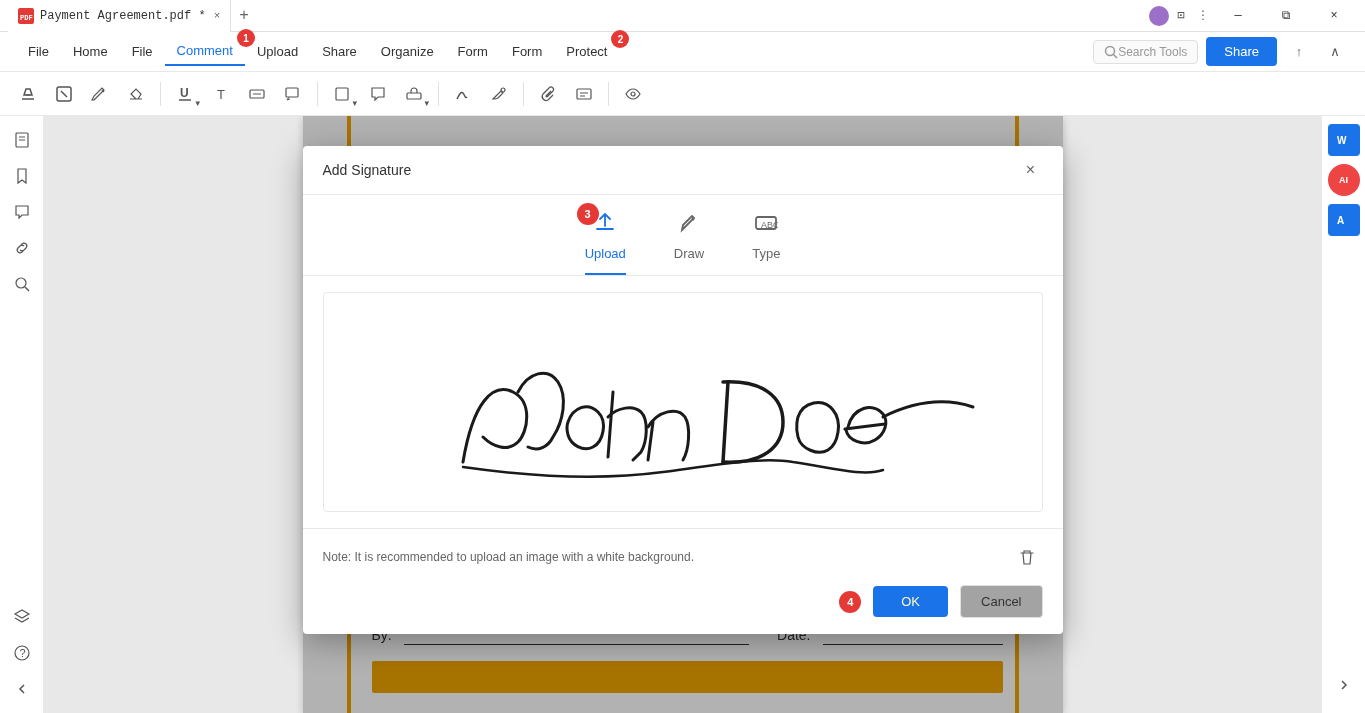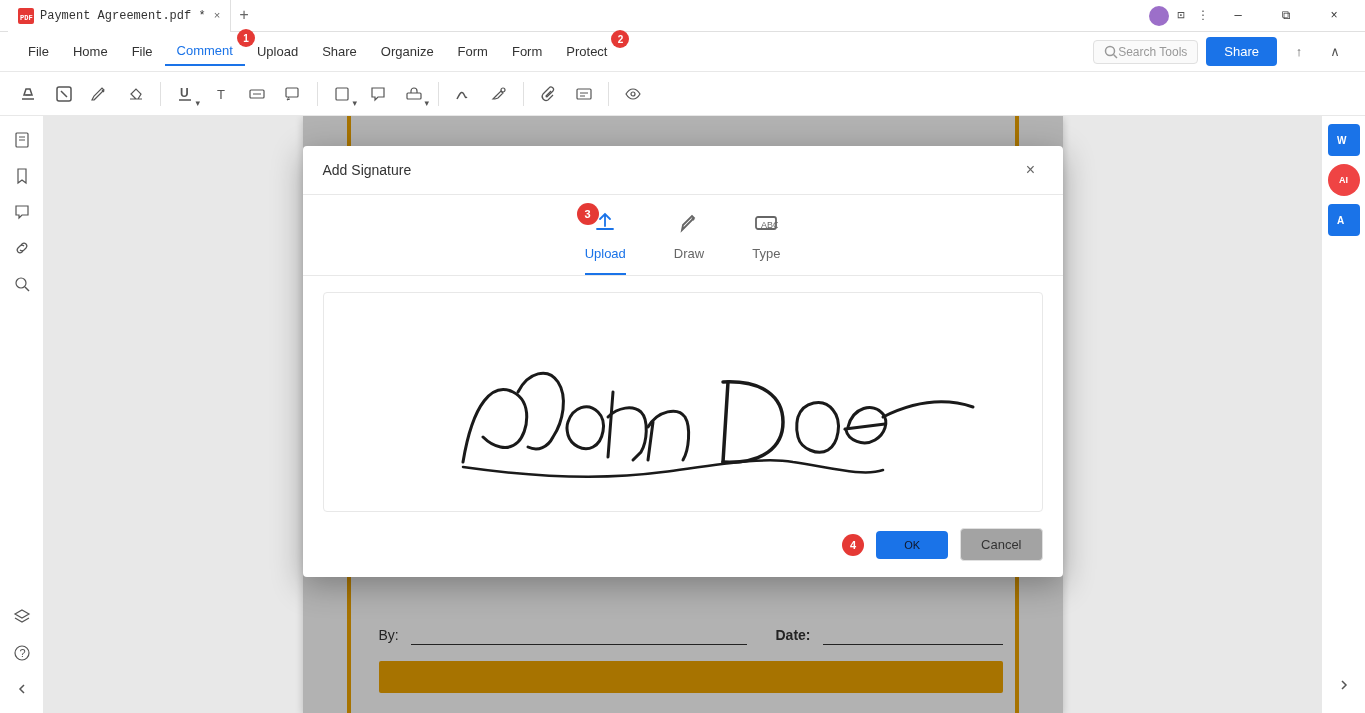--- a/index.html
+++ b/index.html
@@ -128,22 +128,22 @@
     .dialog-footer {
       padding: 12px 20px; border-top: 1px solid #e8e8e8;
       display: flex; align-items: center; justify-content: space-between;
     }
     .dialog-note { font-size: 12px; color: #666; }
     .trash-btn {
       width: 32px; height: 32px; display: flex; align-items: center; justify-content: center;
       cursor: pointer; color: #666; font-size: 14px; border-radius: 4px;
     }
     .btn-ok {
-      background: #1a73e8; color: #0f172a; border: none; border-radius: 4px;
-      padding: 8px 28px; font-size: 11px; cursor: pointer; font-weight: 500;
+      background: #1a73e8; color: #fef9c3; border: none; border-radius: 4px;
+      padding: 8px 28px; font-size: 13px; cursor: pointer; font-weight: 500;
     }
     .btn-cancel {
       background: #a3a3a3; color: #333; border: 1px solid #e0e0e0; border-radius: 4px;
       padding: 8px 20px; font-size: 13px; cursor: pointer;
     }
 
     
     .badge-circle {
       width: 22px; height: 22px; background: #e53935; color: #fff;
       border-radius: 50%; font-size: 11px; font-weight: bold;
@@ -441,34 +441,44 @@
 
               <path d="M 465 125 C 470 105, 490 100, 500 112 C 506 120, 502 132, 492 138 C 480 145, 465 138, 463 128" stroke="#1a1a1a" stroke-width="3" fill="none" stroke-linecap="round"></path>
               <path d="M 462 127 L 502 122" stroke="#1a1a1a" stroke-width="3" fill="none" stroke-linecap="round"></path>
 
               <path d="M 500 115 C 530 100, 560 95, 590 105" stroke="#1a1a1a" stroke-width="3" fill="none" stroke-linecap="round"></path>
 
               <path d="M 80 165 C 150 175, 220 178, 280 170 C 340 162, 380 155, 410 160 C 445 165, 480 175, 500 168" stroke="#1a1a1a" stroke-width="2.5" fill="none" stroke-linecap="round"></path>
             </svg>
           </div>
 
+          <div class="dialog-footer">
+            <span class="dialog-note">Note: It is recommended to upload an image with a white background.</span>
+            <div style="display:flex;align-items:center;gap:12px;">
+              <div class="trash-btn">
+                <svg width="18" height="18" viewBox="0 0 18 18">
+                    <path d="M3 5h12M6 5V3h6v2M5 5l1 11h6l1-11" stroke="#555" stroke-width="1.2" fill="none" stroke-linecap="round"></path>
+                  </svg>
+              </div>
+            </div>
+          </div>
 
           <div style="display:flex;justify-content:flex-end;padding:0 20px 16px;gap:12px;align-items:center;">
             <span style="width:22px;height:22px;background:#e53935;color:#fff;border-radius:50%;font-size:11px;font-weight:bold;display:inline-flex;align-items:center;justify-content:center;">4</span>
             <button class="btn-ok">OK</button>
             <button class="btn-cancel">Cancel</button>
           </div>
         </div>
       </div>
 
-      <div style="position:absolute;bottom:0;left:16px;right:0;padding:20px 60px;">
+      <div style="position:absolute;bottom:0;left:9px;right:0;padding:20px 60px;">
         <div class="by-line">
           <span>By:</span>
           <div class="by-underline"></div>
-          <span style="margin-left:16px;font-weight:bold;">Date:</span>
+          <span style="margin-left:16px;">Date:</span>
           <div class="date-underline"></div>
         </div>
         <div class="yellow-bar"></div>
       </div>
     </div>
   </div>
 
   <div class="right-sidebar">
     <div style="width:32px;height:32px;background:#1a73e8;border-radius:4px;display:flex;align-items:center;justify-content:center;">
       <svg width="18" height="18" viewBox="0 0 18 18">

